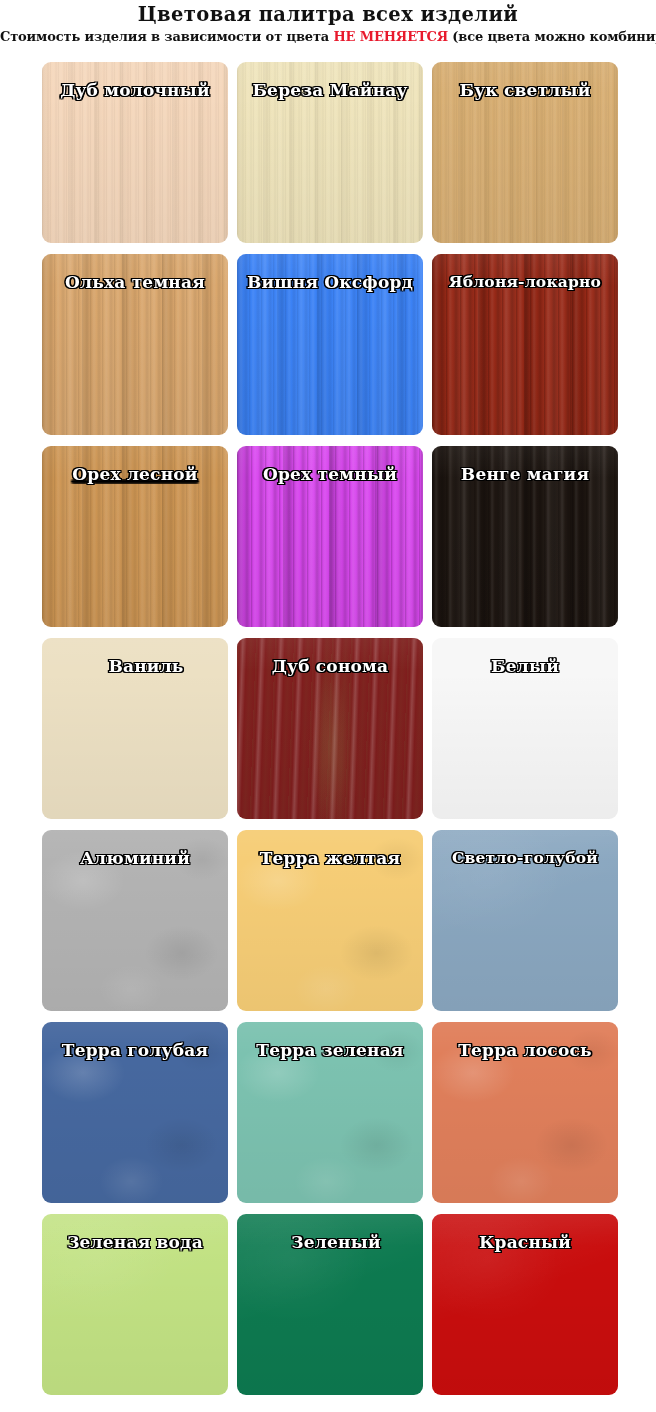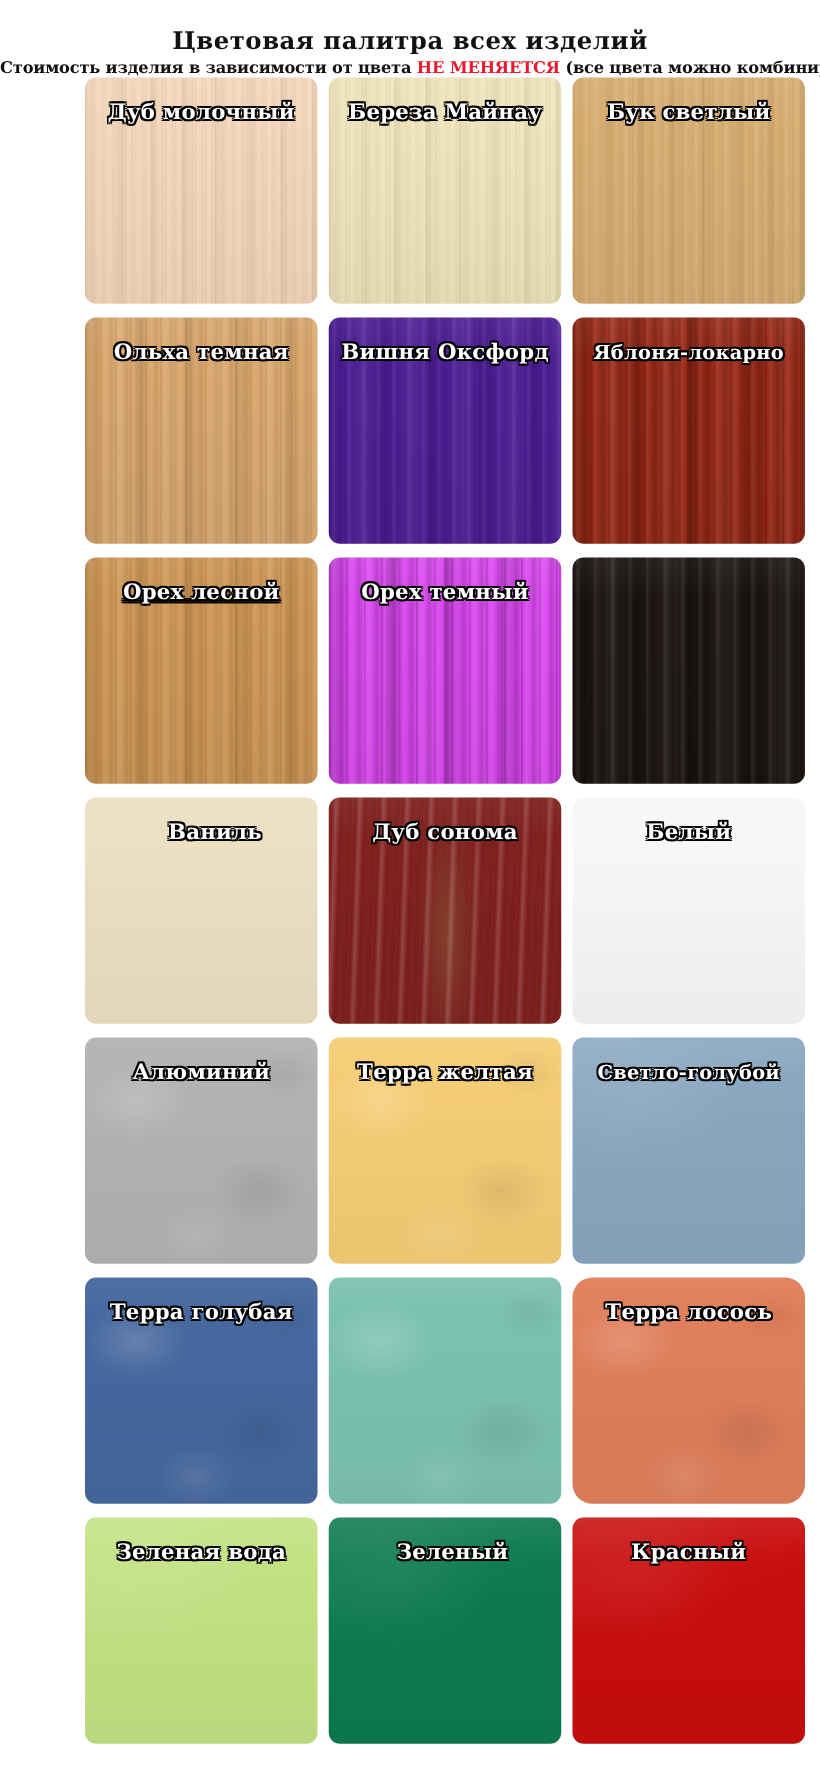--- a/index.html
+++ b/index.html
@@ -27,21 +27,20 @@
   }
 
   .title {
     font-family: "DejaVu Serif", serif;
     font-size: 19.5px;
     font-weight: 700;
     letter-spacing: 0.4px;
     color: #111111;
     line-height: 24px;
     white-space: nowrap;
-    margin-top: 18px;
   }
 
   .subtitle {
     font-family: "DejaVu Serif", serif;
     font-size: 13px;
     font-weight: 600;
     color: #111111;
     line-height: 20px;
     white-space: nowrap;
     letter-spacing: -0.15px;
@@ -51,21 +50,20 @@
   
   .grid {
     position: absolute;
     top: 62px;
     left: 42px;
     width: 572px;
     display: grid;
     grid-template-columns: repeat(3, 186px);
     column-gap: 9px;
     row-gap: 11px;
-    margin-left: 26px;
   }
 
   .swatch {
     position: relative;
     width: 186px;
     height: 181px;
     border-radius: 9px;
     overflow: hidden;
     background-color: #cccccc;
   }
@@ -187,21 +185,21 @@
       <div class="swatch" style="background-color: rgb(216, 174, 114);">
         <div class="tex wood-fine"></div>
         <div class="swatch-inner-shade"></div>
         <span class="swatch-label">Бук светлый</span>
       </div>
       <div class="swatch" style="background-color: rgb(217, 166, 108);">
         <div class="tex wood-med"></div>
         <div class="swatch-inner-shade"></div>
         <span class="swatch-label">Ольха темная</span>
       </div>
-      <div class="swatch" style="background-color: #4c1d95;">
+      <div class="swatch" style="background-color: #3b82f6;">
         <div class="tex wood-med"></div>
         <div class="swatch-inner-shade"></div>
         <span class="swatch-label">Вишня Оксфорд</span>
       </div>
       <div class="swatch" style="background-color: rgb(151, 40, 22);">
         <div class="tex wood-strong"></div>
         <div class="swatch-inner-shade"></div>
         <span class="swatch-label small">Яблоня-локарно</span>
       </div>
       <div class="swatch" style="background-color: rgb(205, 149, 83); text-decoration: underline;">
@@ -210,20 +208,21 @@
         <span class="swatch-label">Орех лесной</span>
       </div>
       <div class="swatch" style="background-color: #d946ef;">
         <div class="tex wood-strong"></div>
         <div class="swatch-inner-shade"></div>
         <span class="swatch-label">Орех темный</span>
       </div>
       <div class="swatch" style="background-color: rgb(29, 21, 16);">
         <div class="tex wood-strong"></div>
         <div class="swatch-inner-shade"></div>
+        <span class="swatch-label">Венге магия</span>
       </div>
       <div class="swatch" style="background-color: rgb(236, 224, 195); padding-left: 22px;">
         <div class="tex none"></div>
         <div class="swatch-inner-shade"></div>
         <span class="swatch-label">Ваниль</span>
       </div>
       <div class="swatch" style="background-color: #7f1d1d;">
         <div class="tex sonoma"></div>
         <div class="swatch-inner-shade"></div>
         <span class="swatch-label">Дуб сонома</span>
@@ -249,22 +248,23 @@
         <span class="swatch-label small">Светло-голубой</span>
       </div>
       <div class="swatch" style="background-color: rgb(70, 104, 159);">
         <div class="tex plaster"></div>
         <div class="swatch-inner-shade"></div>
         <span class="swatch-label">Терра голубая</span>
       </div>
       <div class="swatch" style="background-color: rgb(124, 194, 176);">
         <div class="tex plaster"></div>
         <div class="swatch-inner-shade"></div>
-      </div>
-      <div class="swatch" style="background-color: rgb(224, 127, 91); border-radius: 16px;">
+        <span class="swatch-label">Терра зеленая</span>
+      </div>
+      <div class="swatch" style="background-color: rgb(224, 127, 91);">
         <div class="tex plaster"></div>
         <div class="swatch-inner-shade"></div>
         <span class="swatch-label">Терра лосось</span>
       </div>
       <div class="swatch" style="background-color: rgb(194, 226, 131);">
         <div class="tex flat-sheen"></div>
         <div class="swatch-inner-shade"></div>
         <span class="swatch-label">Зеленая вода</span>
       </div>
       <div class="swatch" style="background-color: rgb(13, 122, 80); padding-left: 12px;">

